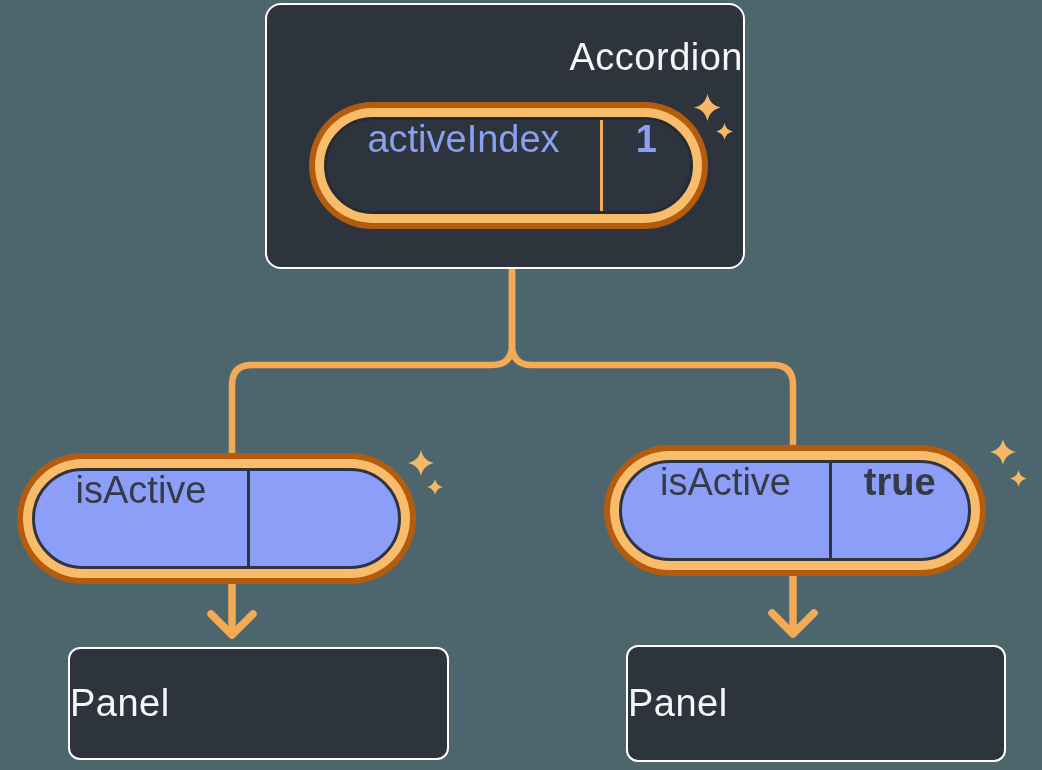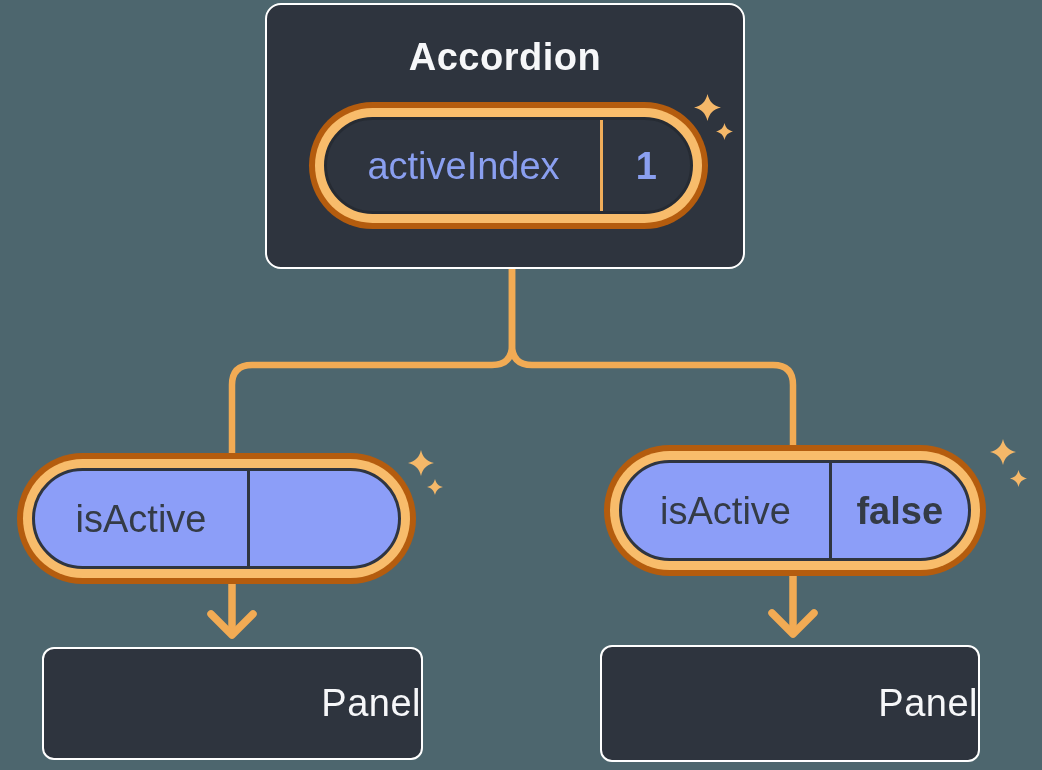--- a/index.html
+++ b/index.html
@@ -43,45 +43,45 @@
     z-index: 2;
   }
   .accordion-box {
     left: 265px; top: 3px;
     width: 480px; height: 266px;
     border-radius: 16px;
   }
   .box-title {
     position: absolute;
     left: 0; right: 0; top: 33px;
-    text-align: center;
+    text-align: right;
     font-size: 38px;
     line-height: 1;
     color: var(--lightText, #f6f7f9);
     letter-spacing: 0.5px;
-    font-weight: bold;
   }
 
   .panel {
     display: flex;
     align-items: center;
-    justify-content: flex-end;
+    justify-content: flex-start;
     border-radius: 12px;
     font-size: 38px;
     color: var(--lightText, #f6f7f9);
     letter-spacing: 0.5px;
+    margin-left: 26px;
   }
   .panel-left  { left: 42px;  top: 647px; width: 381px; height: 113px; }
   .panel-right { left: 600px; top: 645px; width: 380px; height: 117px; }
 
   
   .pill {
     position: absolute;
     display: flex;
-    align-items: center;
+    align-items: flex-start;
     border-radius: 999px;
     box-shadow:
       0 0 0 9px  var(--ringLight, #f8bc6b),
       0 0 0 15px var(--ringDark,  #b45c0e);
     z-index: 3;
   }
   .pill .cell {
     display: flex;
     align-items: center;
     justify-content: center;
@@ -157,21 +157,21 @@
   </div>
 
   <div class="pill prop-pill prop-pill-left">
     <div class="cell name">isActive</div>
     <div class="divider"></div>
   </div>
 
   <div class="pill prop-pill prop-pill-right">
     <div class="cell name">isActive</div>
     <div class="divider"></div>
-    <div class="cell value">false</div>
+    <div class="cell value">true</div>
   </div>
 
   <div class="box panel panel-left">
     <span>Panel</span>
   </div>
   <div class="box panel panel-right">
     <span>Panel</span>
   </div>
 
   <svg class="sparkle sp1" viewBox="0 0 24 24">

